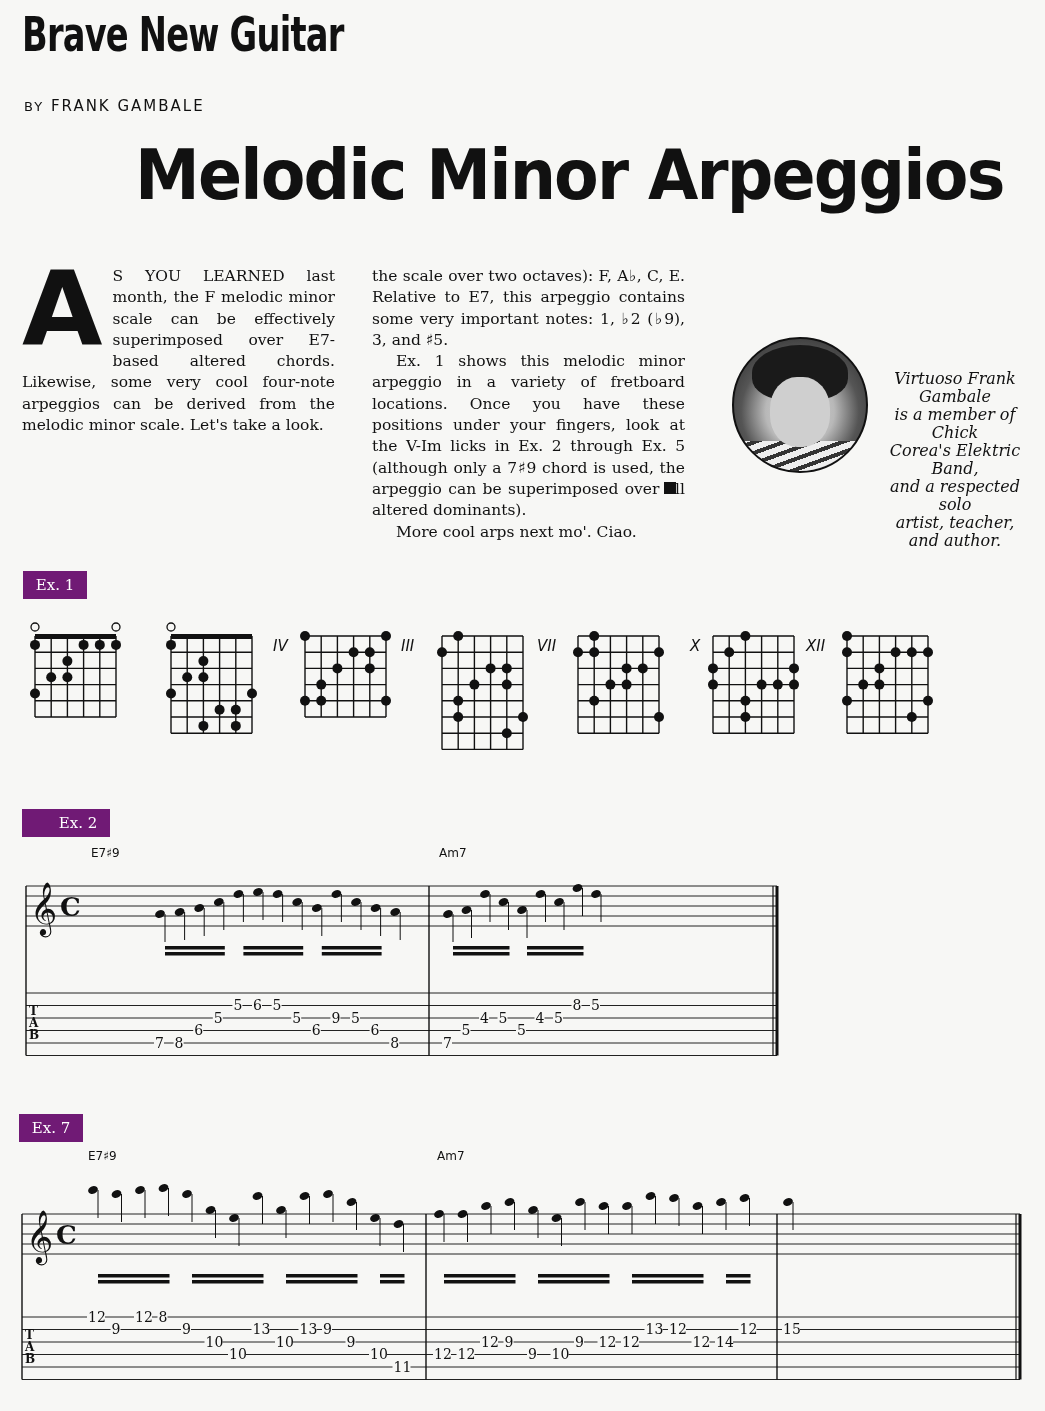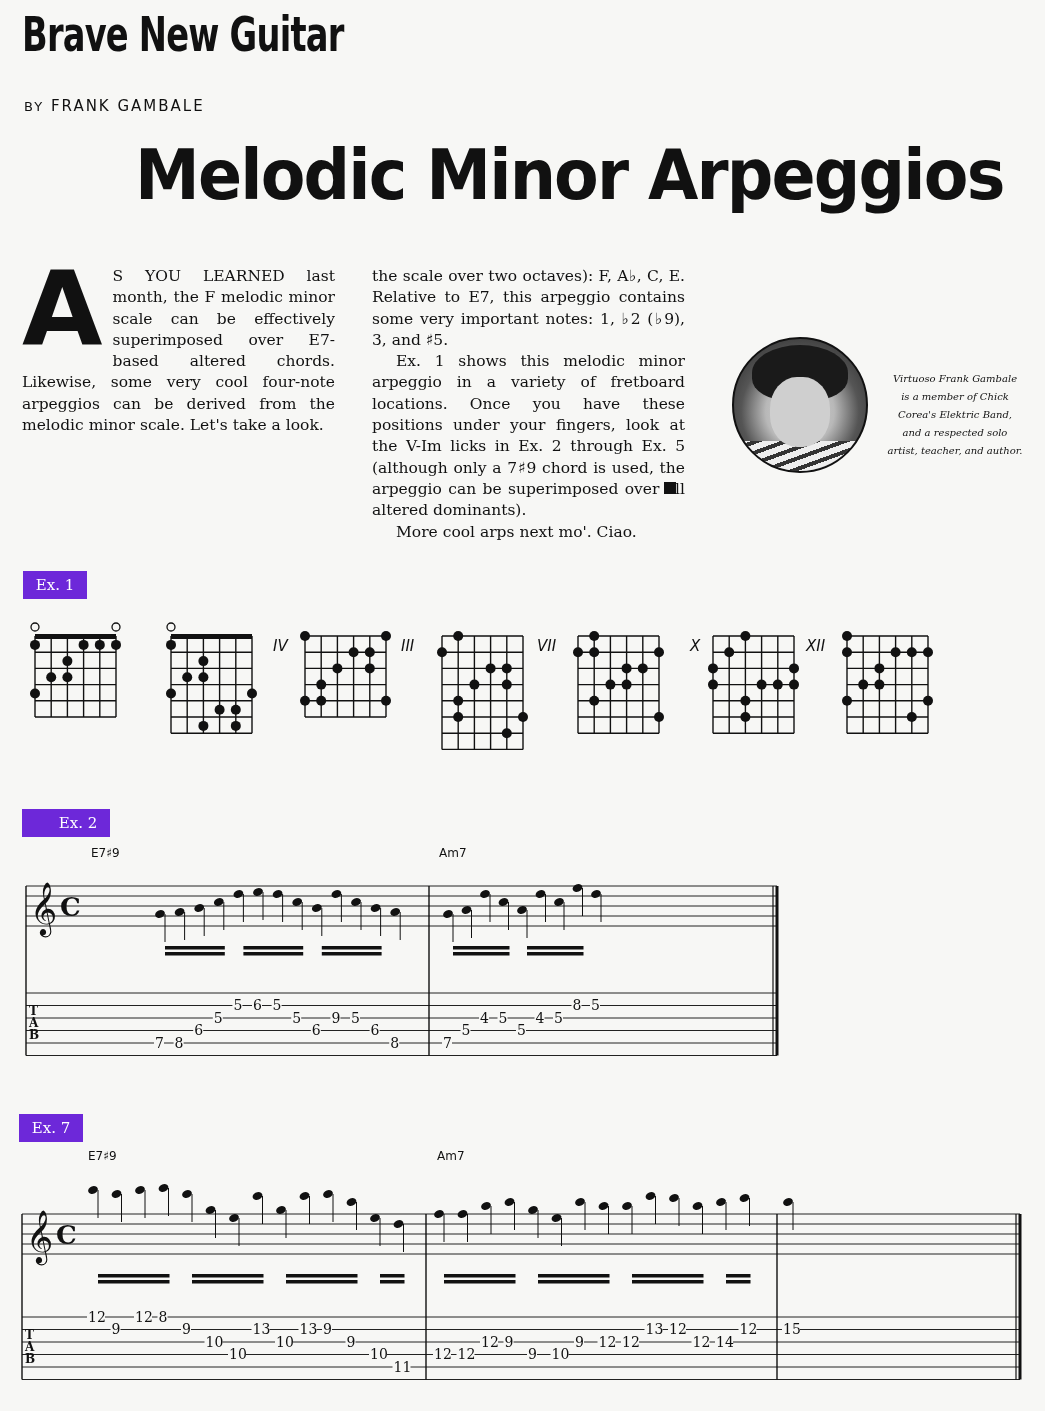--- a/index.html
+++ b/index.html
@@ -6,27 +6,27 @@
   body{width:1045px;height:1411px;background:#f7f7f5;position:relative;overflow:hidden;font-family:"DejaVu Serif",serif;color:#111;}
   .abs{position:absolute;}
   .series{left:22px;top:10px;font-family:"DejaVu Sans Condensed","DejaVu Sans",sans-serif;font-weight:bold;font-size:48px;letter-spacing:-1px;transform:scaleX(0.78);transform-origin:left top;line-height:1;}
   .byline{left:24px;top:97px;font-family:"DejaVu Sans",sans-serif;font-size:15px;letter-spacing:2px;}
   .byline .sm{font-size:13px;}
   .title{left:135px;top:140px;font-family:"DejaVu Sans",sans-serif;font-weight:bold;font-size:70px;letter-spacing:-2px;line-height:1;white-space:nowrap;transform:scaleX(0.93);transform-origin:left top;}
   .col{font-size:15.5px;line-height:21.3px;text-align:justify;}
   .col p{margin:0;}
   .col .ind{text-indent:24px;}
   .dropcap{float:left;font-family:"DejaVu Sans",sans-serif;font-weight:bold;font-size:104px;line-height:82px;margin:2px 10px 0 0;height:84px;}
-  .caption{left:880px;top:370px;width:150px;font-style:italic;font-size:10px;line-height:18px;text-align:center;}
+  .caption{left:880px;top:370px;width:150px;font-style:italic;font-size:16px;line-height:18px;text-align:center;}
   .photo{left:732px;top:337px;width:132px;height:132px;border-radius:50%;border:2px solid #111;background:radial-gradient(circle at 50% 55%,#d8d8d8 0,#b8b8b8 35%,#555 60%,#222 100%);overflow:hidden;}
   .photo .hair{position:absolute;left:18px;top:6px;width:96px;height:56px;background:#1a1a1a;border-radius:50% 50% 40% 40%;}
   .photo .face{position:absolute;left:36px;top:38px;width:60px;height:70px;background:#cfcfcf;border-radius:45%;}
   .photo .stripes{position:absolute;left:0;bottom:0;width:132px;height:30px;background:repeating-linear-gradient(160deg,#eee 0 6px,#333 6px 10px);}
   .endmark{left:664px;top:482px;width:12px;height:12px;background:#111;}
-  .exlabel{background:#6d28d9;color:#fff;font-family:"DejaVu Serif",serif;font-size:15px;padding:5px 12px;width:40px;text-align:center;}
+  .exlabel{background:#701a75;color:#fff;font-family:"DejaVu Serif",serif;font-size:15px;padding:5px 12px;width:40px;text-align:center;}
   .roman{font-family:"DejaVu Sans",sans-serif;font-size:15px;font-style:italic;}
   .chord{font-family:"DejaVu Sans",sans-serif;font-size:12px;}
   svg text{font-family:"DejaVu Serif",serif;}
 </style>
 </head>
 <body>
 
 <div class="abs series">Brave New Guitar</div>
 <div class="abs byline">
   <span class="sm">BY</span>

